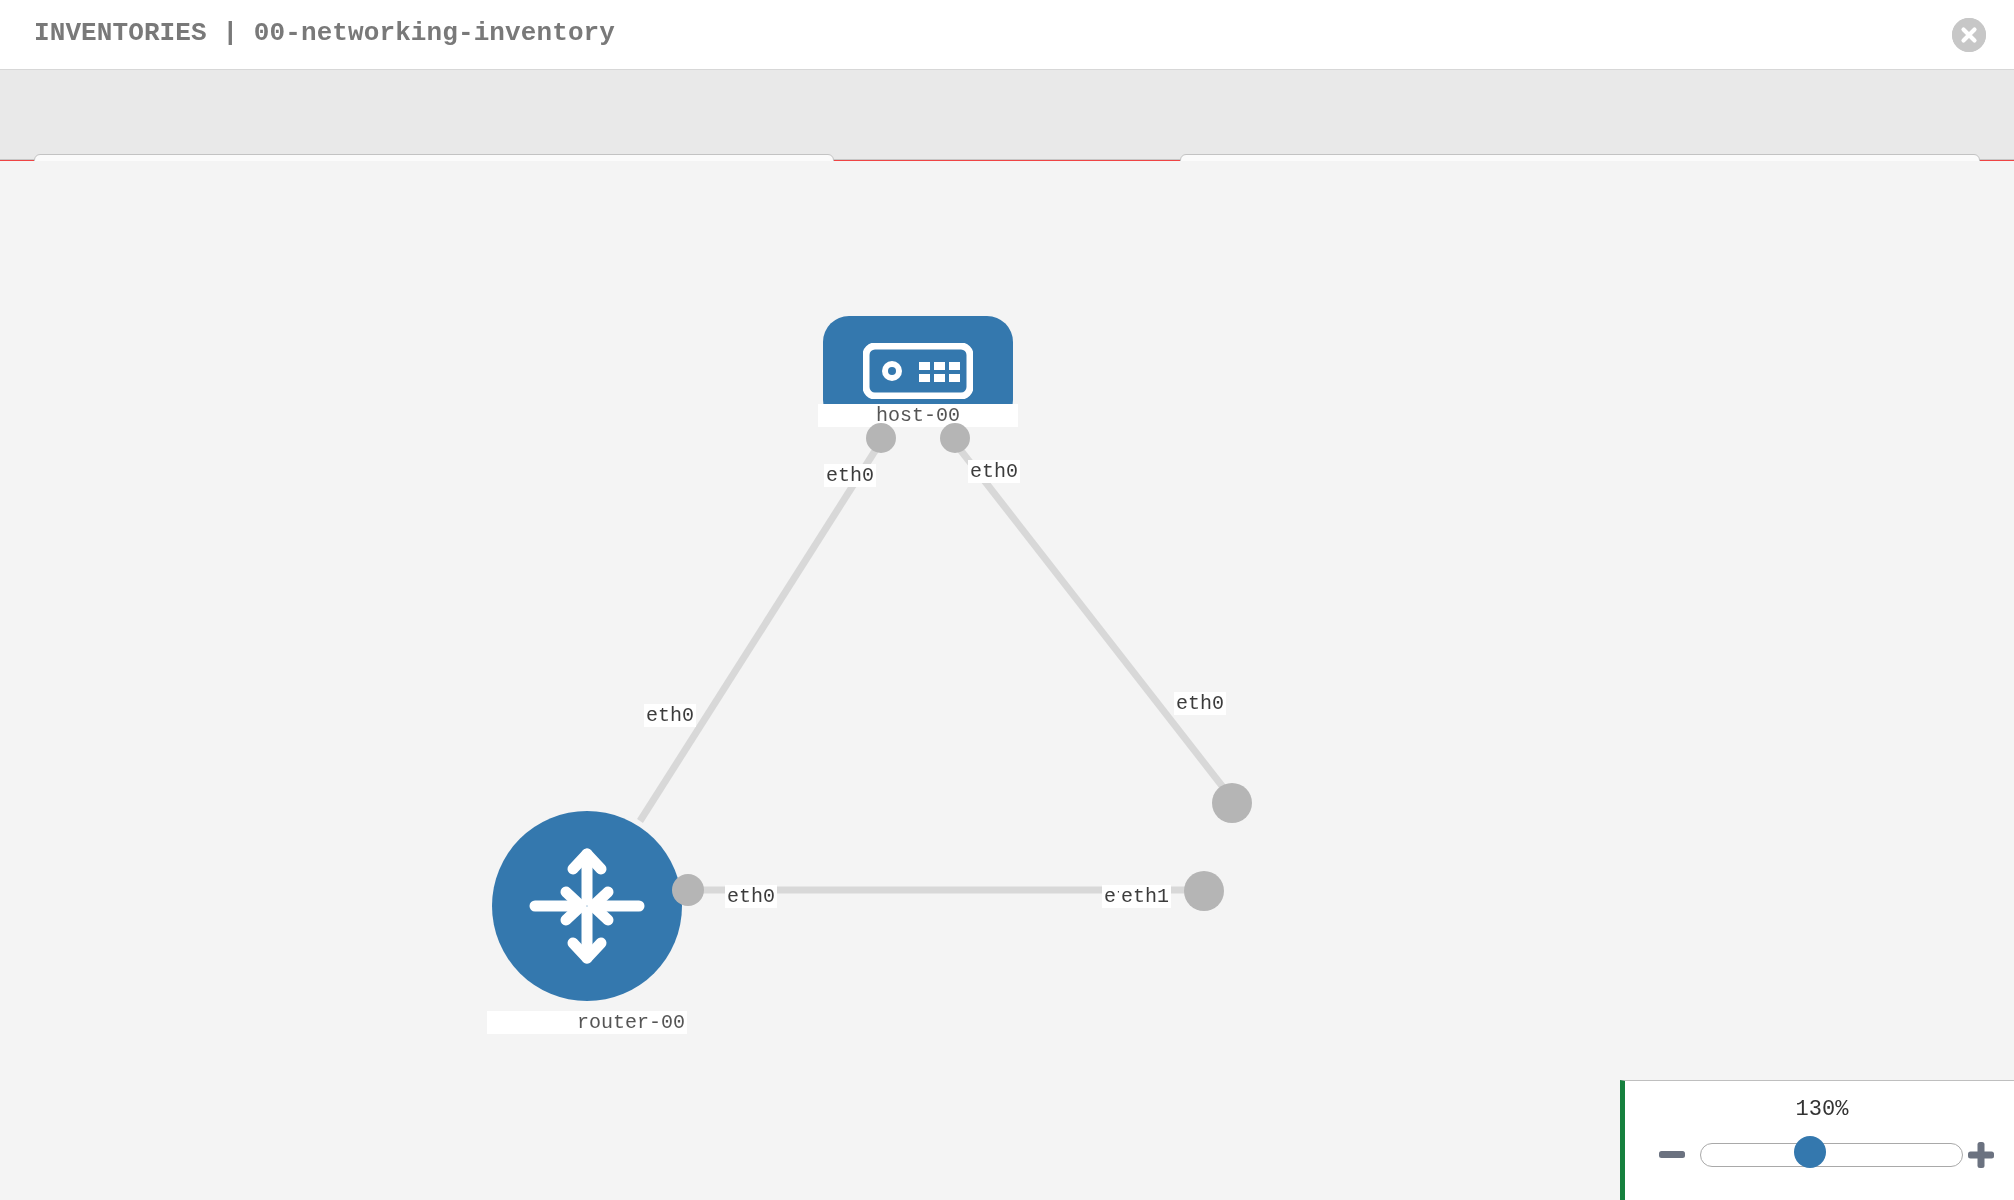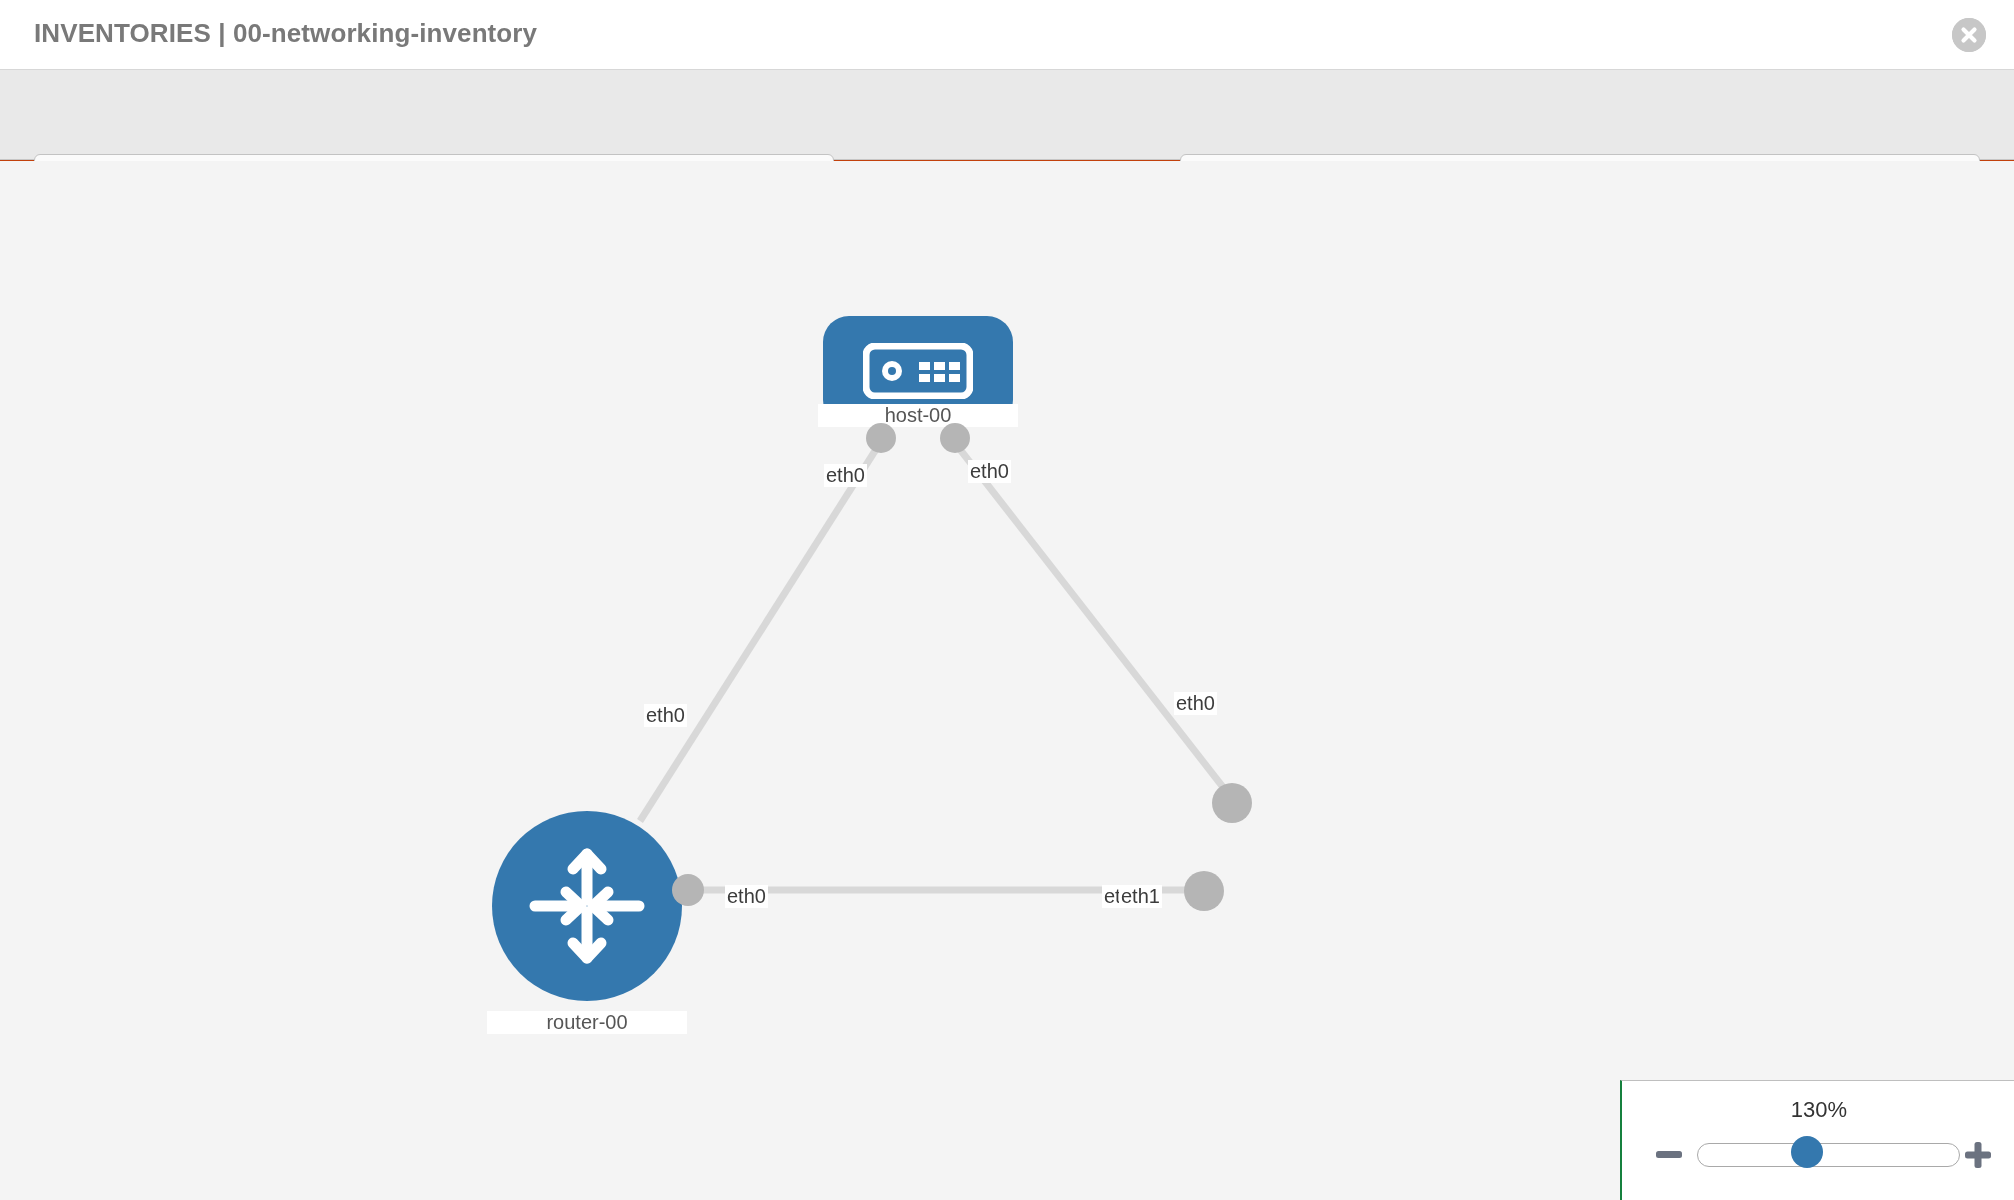--- a/index.html
+++ b/index.html
@@ -9,21 +9,22 @@
     height: 1200px;
     overflow: hidden;
     background: #ffffff;
     font-family: "Liberation Sans", sans-serif;
   }
 
   #app {
     position: relative;
     width: 2014px;
     height: 1200px;
-    background: #c2410c;
+    background: #ef4444;
+    font-family: Liberation Mono, monospace;
   }
 
   
   .header {
     position: absolute;
     left: 0; top: 0;
     width: 2014px;
     height: 70px;
     background: #ffffff;
     border-bottom: 1px solid #d7d7d7;
@@ -142,21 +143,21 @@
     border-radius: 26px;
   }
   #node-host .node-label { left: -5px; top: 88px; width: 200px; }
 
   
   #node-router { left: 492px; top: 650px; width: 190px; height: 250px; }
   #node-router .node-shape {
     left: 0; top: 0; width: 190px; height: 190px;
     border-radius: 50%;
   }
-  #node-router .node-label { left: -5px; top: 200px; width: 200px; }
+  #node-router .node-label { left: -5px; top: 200px; width: 200px; text-align: right; }
 
   
   #node-switch { left: 1210px; top: 650px; width: 190px; height: 250px; }
   #node-switch .node-shape {
     left: 0; top: 0; width: 190px; height: 190px;
     border-radius: 26px;
   }
   #node-switch .node-label { left: -5px; top: 200px; width: 200px; }
 
   
@@ -182,21 +183,21 @@
 
   
   .zoom-panel {
     position: absolute;
     left: 1620px;
     top: 1080px;
     width: 394px;
     height: 120px;
     background: #ffffff;
     border-top: 1px solid #bfbfbf;
-    border-left: 2px solid #15803d;
+    border-left: 5px solid #15803d;
   }
   .zoom-value {
     position: absolute;
     top: 16px;
     left: 0;
     width: 394px;
     text-align: center;
     font-size: 22px;
     color: #333333;
   }

